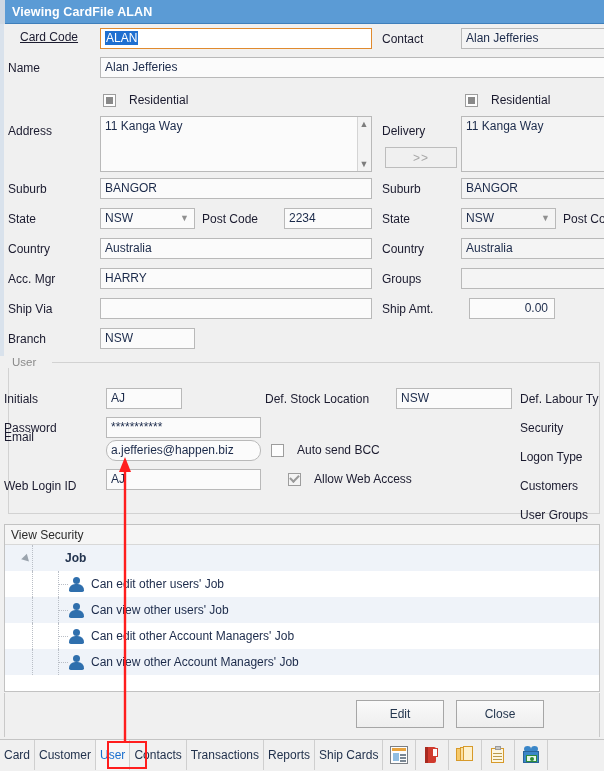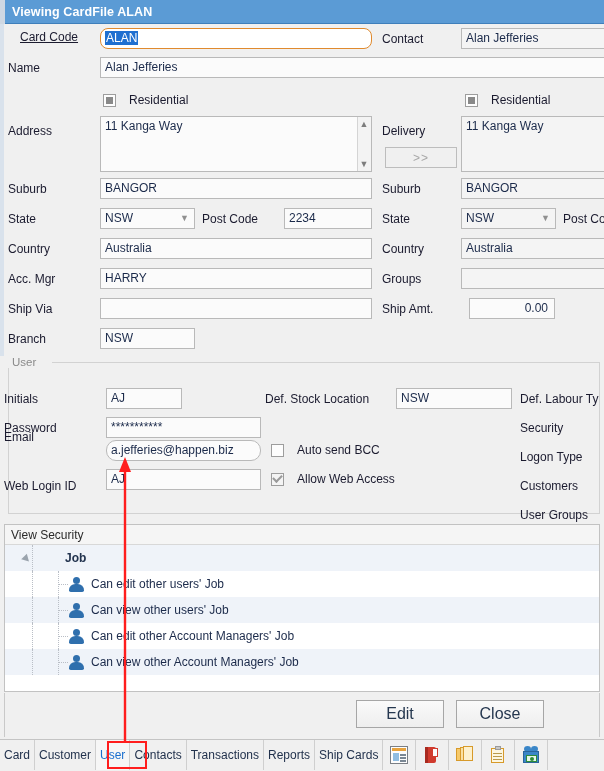--- a/index.html
+++ b/index.html
@@ -227,21 +227,21 @@
     width: 596px; height: 44px;
     background: #f0f0f0;
     border-left: 1px solid #c9c9c9;
     border-right: 1px solid #c9c9c9;
   }
   .btn {
     position: absolute; top: 7px;
     height: 28px; width: 88px;
     background: linear-gradient(#fafafa,#eeeeee);
     border: 1px solid #a6a6a6;
-    font-size: 16px; color: #25374f;
+    font-size: 12px; color: #25374f;
     display: flex; align-items: center; justify-content: center;
   }
   #btn-edit { left: 351px; }
   #btn-close { left: 451px; }
 
   
   .tabstrip {
     position: absolute; left: 0; top: 739px;
     width: 604px; height: 32px;
     background: #f0f0f0;
@@ -309,21 +309,21 @@
   <div class="titlebar">
     <div class="tl-left-edge"></div>
     <span class="tl-text">Viewing CardFile ALAN</span>
   </div>
 
   <div class="cardpanel">
 
     <div class="row" style="left:16px; top:6px;">
       <span class="lbl link" style="width:92px;">Card Code</span>
     </div>
-    <div class="tb sel" style="position:absolute; left:96px; top:4px; width:272px;border-radius:8px;"><span class="selspan">ALAN</span></div>
+    <div class="tb sel" style="position:absolute; left:96px; top:4px; width:272px;"><span class="selspan">ALAN</span></div>
     <span class="lbl" style="position:absolute; left:378px; top:8px;">Contact</span>
     <div class="tb ro" style="position:absolute; left:457px; top:4px; width:160px;">Alan Jefferies</div>
 
     <span class="lbl" style="position:absolute; left:4px; top:37px;">Name</span>
     <div class="tb" style="position:absolute; left:96px; top:33px; width:521px;">Alan Jefferies</div>
 
     <div class="cbrow" style="position:absolute; left:99px; top:69px;">
       <span class="cb ind"></span>
       <span class="lbl">Residential</span>
     </div>
@@ -404,21 +404,21 @@
   <span class="lbl" style="position:absolute; left:4px; top:430px;text-align:right;">Email</span>
   <div class="tb" style="position:absolute; left:106px; top:440px; width:155px;border-radius:10px;">a.jefferies@happen.biz</div>
   <div class="cbrow" style="position:absolute; left:271px; top:443px;">
     <span class="cb empty"></span>
     <span class="lbl">Auto send BCC</span>
   </div>
   <span class="lbl" style="position:absolute; left:520px; top:450px;">Logon Type</span>
 
   <span class="lbl" style="position:absolute; left:4px; top:479px;">Web Login ID</span>
   <div class="tb" style="position:absolute; left:106px; top:469px; width:155px;">AJ</div>
-  <div class="cbrow" style="position:absolute; left:271px; top:472px;">
+  <div class="cbrow" style="position:absolute; left:288px; top:472px;">
     <span class="cb chk"></span>
     <span class="lbl">Allow Web Access</span>
   </div>
   <span class="lbl" style="position:absolute; left:520px; top:479px;">Customers</span>
   <span class="lbl" style="position:absolute; left:520px; top:508px;">User Groups</span>
 
   <div class="treepanel">
     <div class="tree-hdr">View Security</div>
 
     <div class="tnode grp alt">

